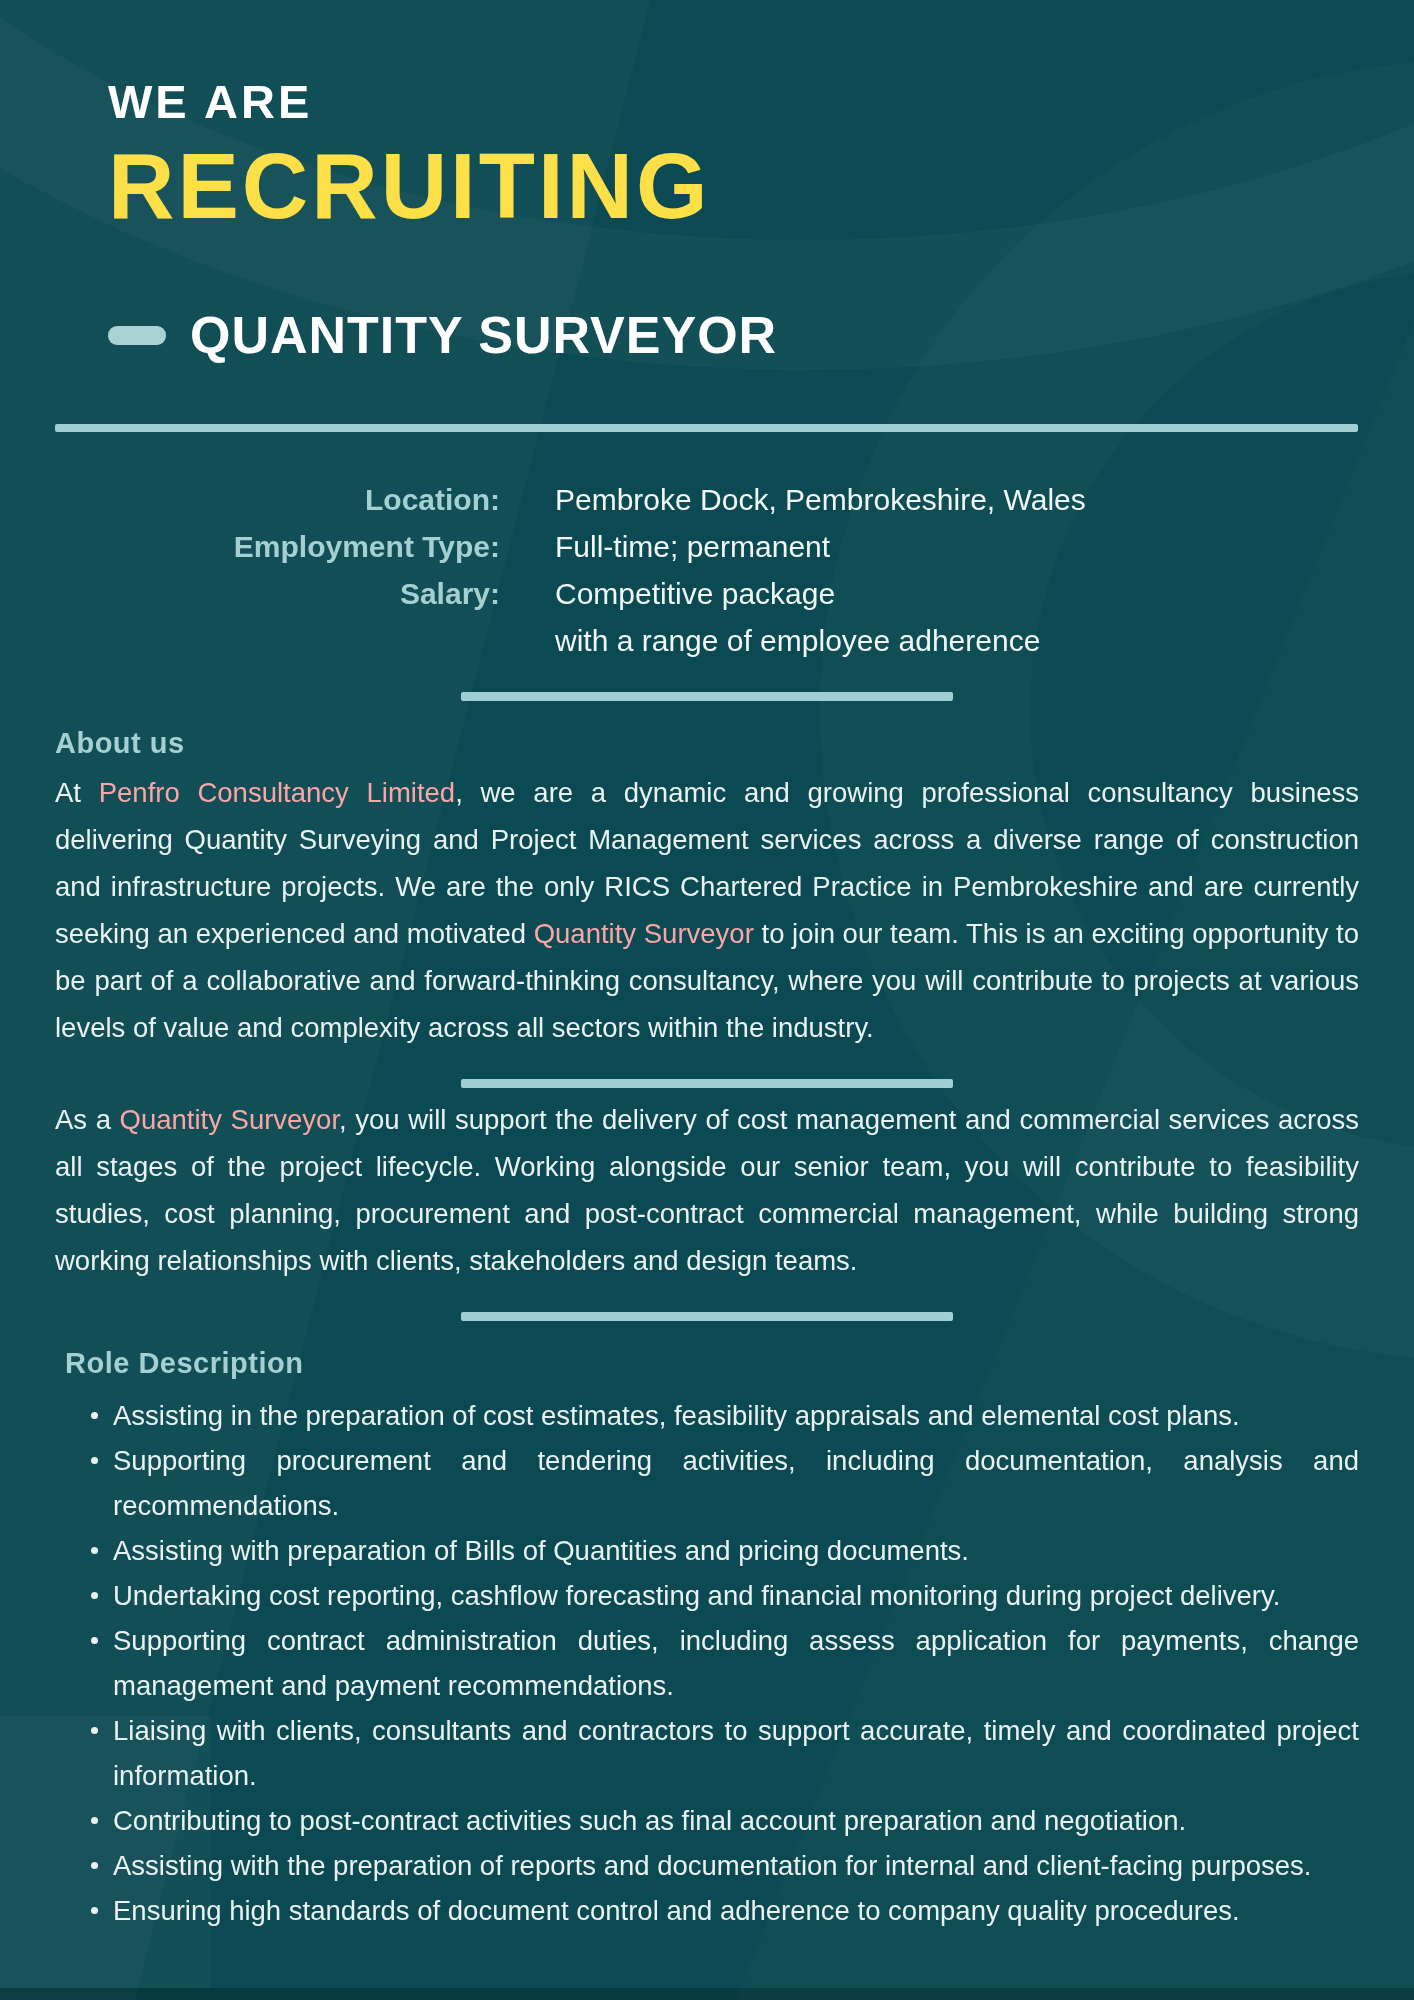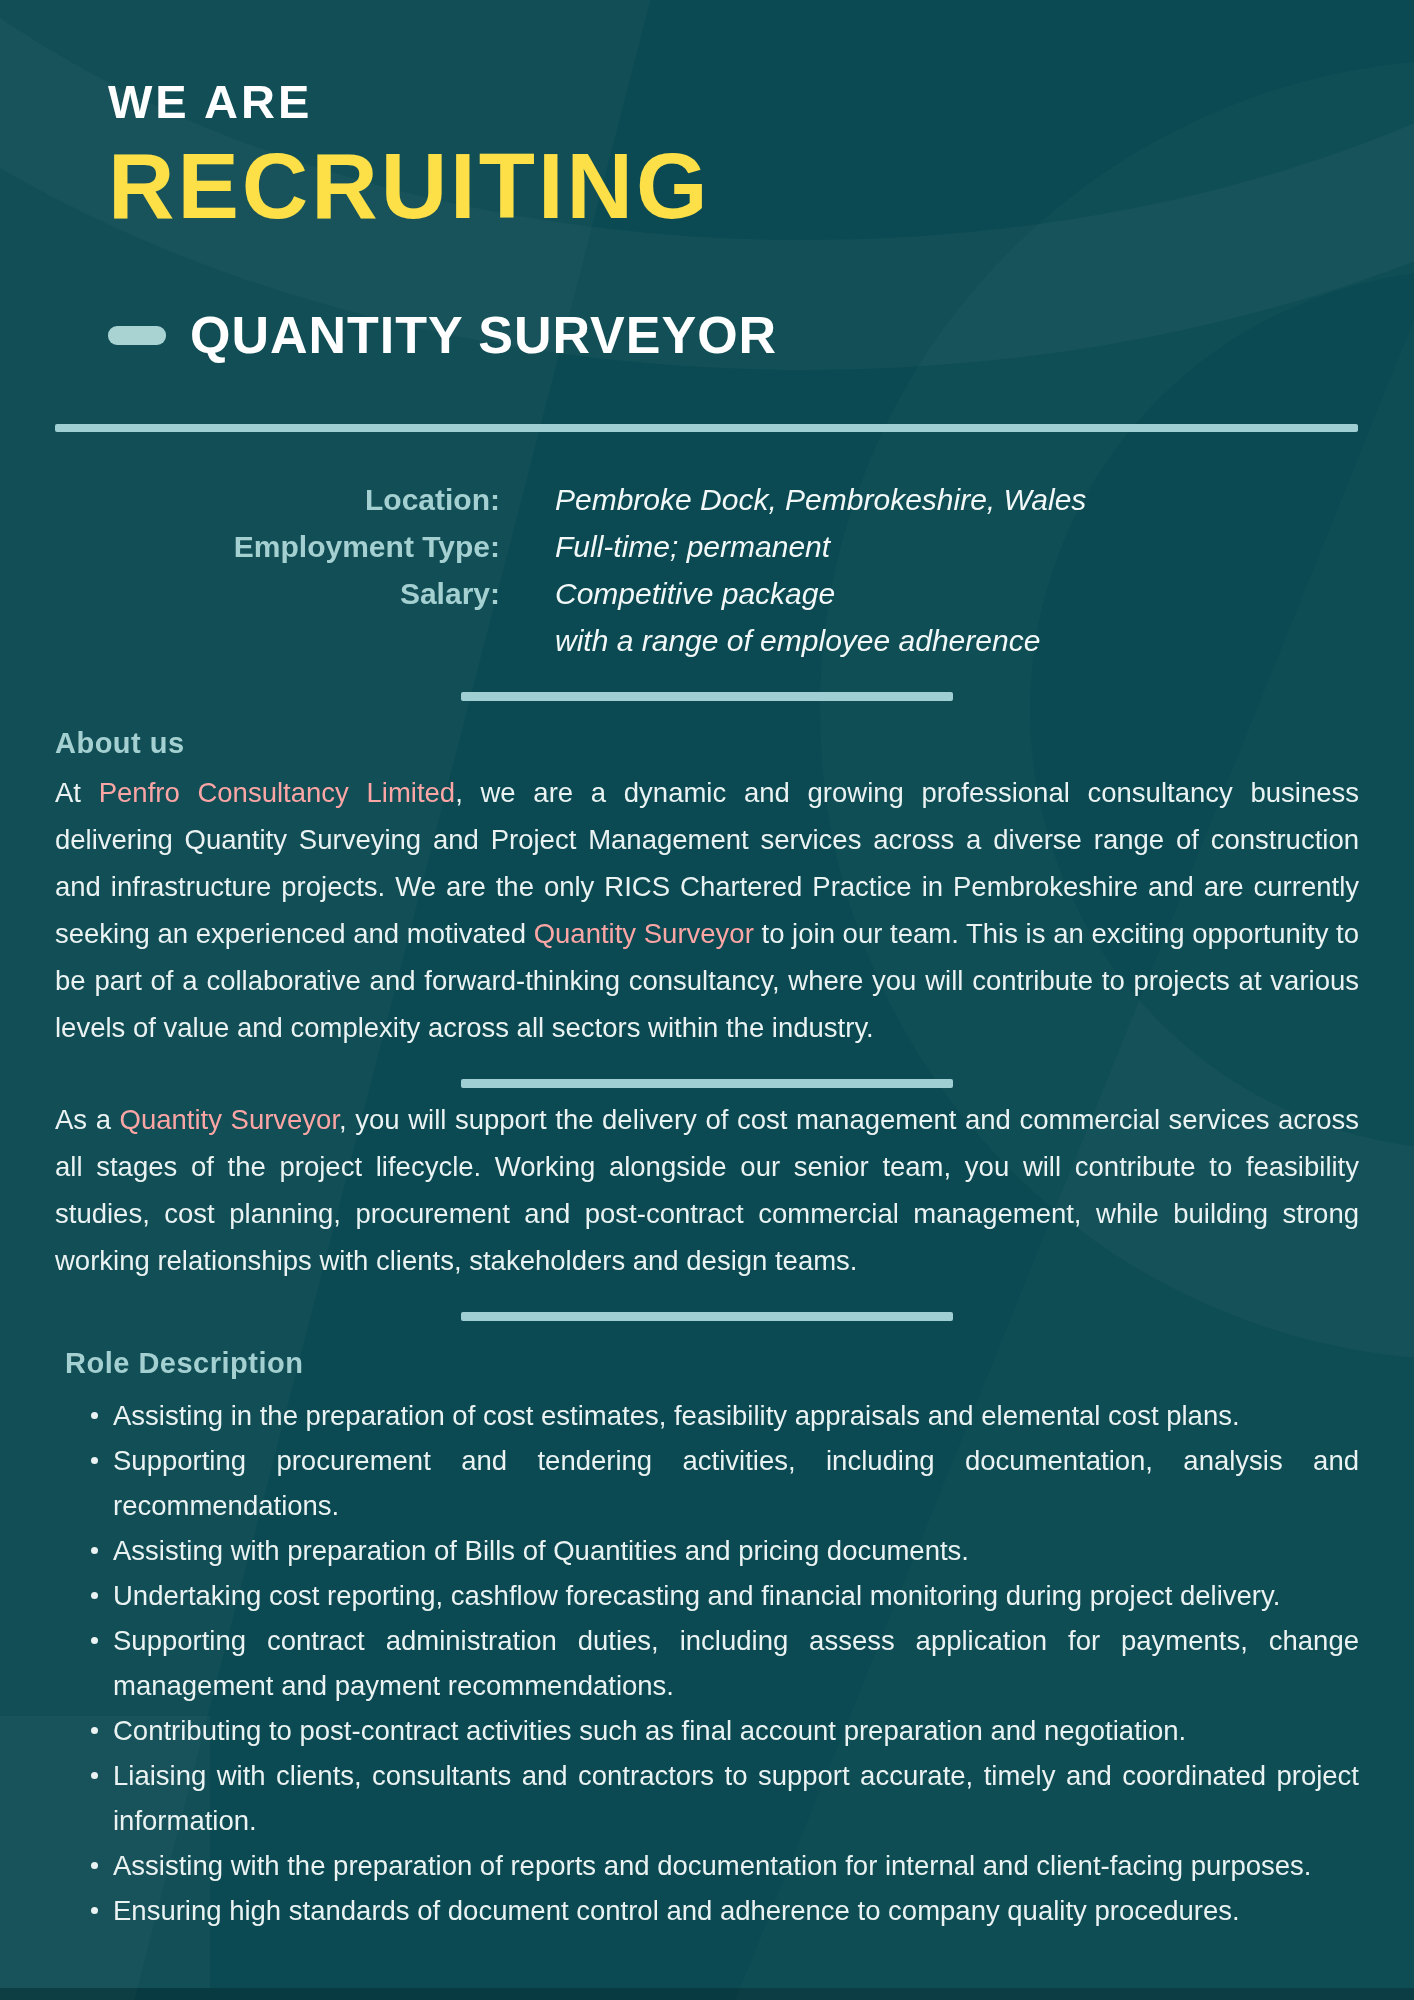--- a/index.html
+++ b/index.html
@@ -81,21 +81,21 @@
     grid-template-columns: 500px 1fr;
     column-gap: 55px;
     row-gap: 0;
   }
   .dlabel {
     text-align: right; color: #A5D0D1; font-weight: 700;
     font-size: 30px; line-height: 47px; min-height: 47px;
   }
   .dvalue {
     color: #F2F8F7; font-weight: 400;
-    font-size: 30px; line-height: 47px; min-height: 47px; font-style: italic;
+    font-size: 30px; line-height: 47px; min-height: 47px;
   }
 
   .divider-short {
     width: 492px; height: 9px; background: #9FCFD2;
     margin: 28px auto 0; border-radius: 2px;
   }
 
   .section { padding: 0 55px; }
   .section-heading {
     margin-top: 24px; color: #A5D0D1; font-size: 29px;
@@ -197,26 +197,26 @@
           <span>Undertaking cost reporting, cashflow forecasting and financial monitoring during project delivery.</span>
         </li>
 
         <li>
           <span class="dot"></span>
           <span>Supporting contract administration duties, including assess application for payments, change management and payment recommendations.</span>
         </li>
 
         <li>
           <span class="dot"></span>
+          <span>Liaising with clients, consultants and contractors to support accurate, timely and coordinated project information.</span>
+        </li>
+
+        <li>
+          <span class="dot"></span>
           <span>Contributing to post-contract activities such as final account preparation and negotiation.</span>
-        </li>
-
-        <li>
-          <span class="dot"></span>
-          <span>Liaising with clients, consultants and contractors to support accurate, timely and coordinated project information.</span>
         </li>
 
         <li>
           <span class="dot"></span>
           <span>Assisting with the preparation of reports and documentation for internal and client-facing purposes.</span>
         </li>
 
         <li>
           <span class="dot"></span>
           <span>Ensuring high standards of document control and adherence to company quality procedures.</span>

